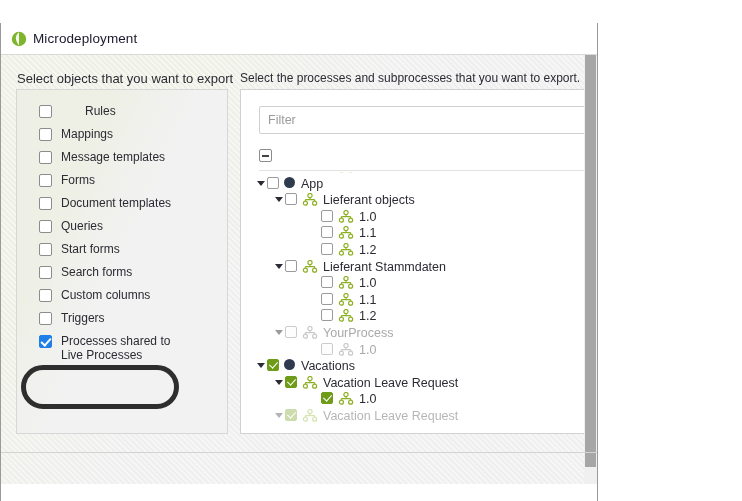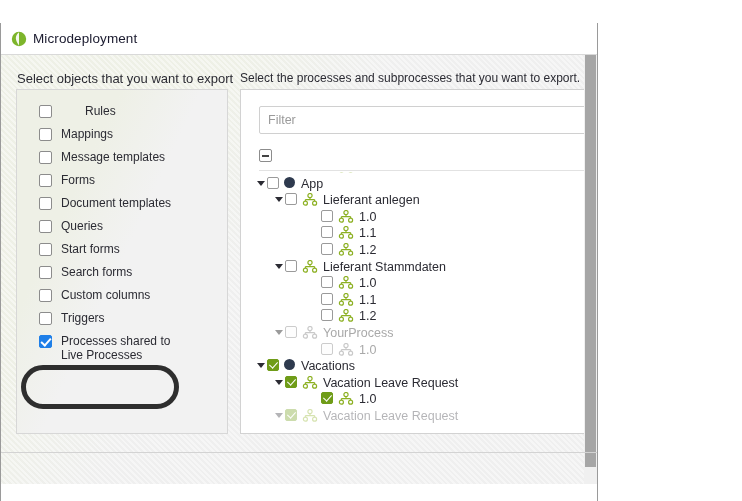--- a/index.html
+++ b/index.html
@@ -382,21 +382,21 @@
             </div>
             <div class="tree-row" style="padding-left: 32px;">
               <span class="arrow open"></span>
               <span class="tcb"></span>
               <span class="ticon"><svg width="16" height="13" viewBox="0 0 16 13">
                   <circle cx="8" cy="2.6" r="2.1" fill="none" stroke="#8cb022" stroke-width="1.2"></circle>
                   <path d="M8 4.7 V6.6 M3.4 6.6 H12.6 M3.4 6.6 V8.2 M12.6 6.6 V8.2" stroke="#8cb022" stroke-width="1.1" fill="none"></path>
                   <circle cx="3.4" cy="10.2" r="2.0" fill="none" stroke="#8cb022" stroke-width="1.2"></circle>
                   <circle cx="12.6" cy="10.2" r="2.0" fill="none" stroke="#8cb022" stroke-width="1.2"></circle>
                 </svg></span>
-              <span class="tlabel">Lieferant anlegen</span>
+              <span class="tlabel">Lieferant objects</span>
             </div>
             <div class="tree-row" style="padding-left: 68px;">
               <span class="arrow"></span>
               <span class="tcb"></span>
               <span class="ticon"><svg width="16" height="13" viewBox="0 0 16 13">
                   <circle cx="8" cy="2.6" r="2.1" fill="none" stroke="#8cb022" stroke-width="1.2"></circle>
                   <path d="M8 4.7 V6.6 M3.4 6.6 H12.6 M3.4 6.6 V8.2 M12.6 6.6 V8.2" stroke="#8cb022" stroke-width="1.1" fill="none"></path>
                   <circle cx="3.4" cy="10.2" r="2.0" fill="none" stroke="#8cb022" stroke-width="1.2"></circle>
                   <circle cx="12.6" cy="10.2" r="2.0" fill="none" stroke="#8cb022" stroke-width="1.2"></circle>
                 </svg></span>

